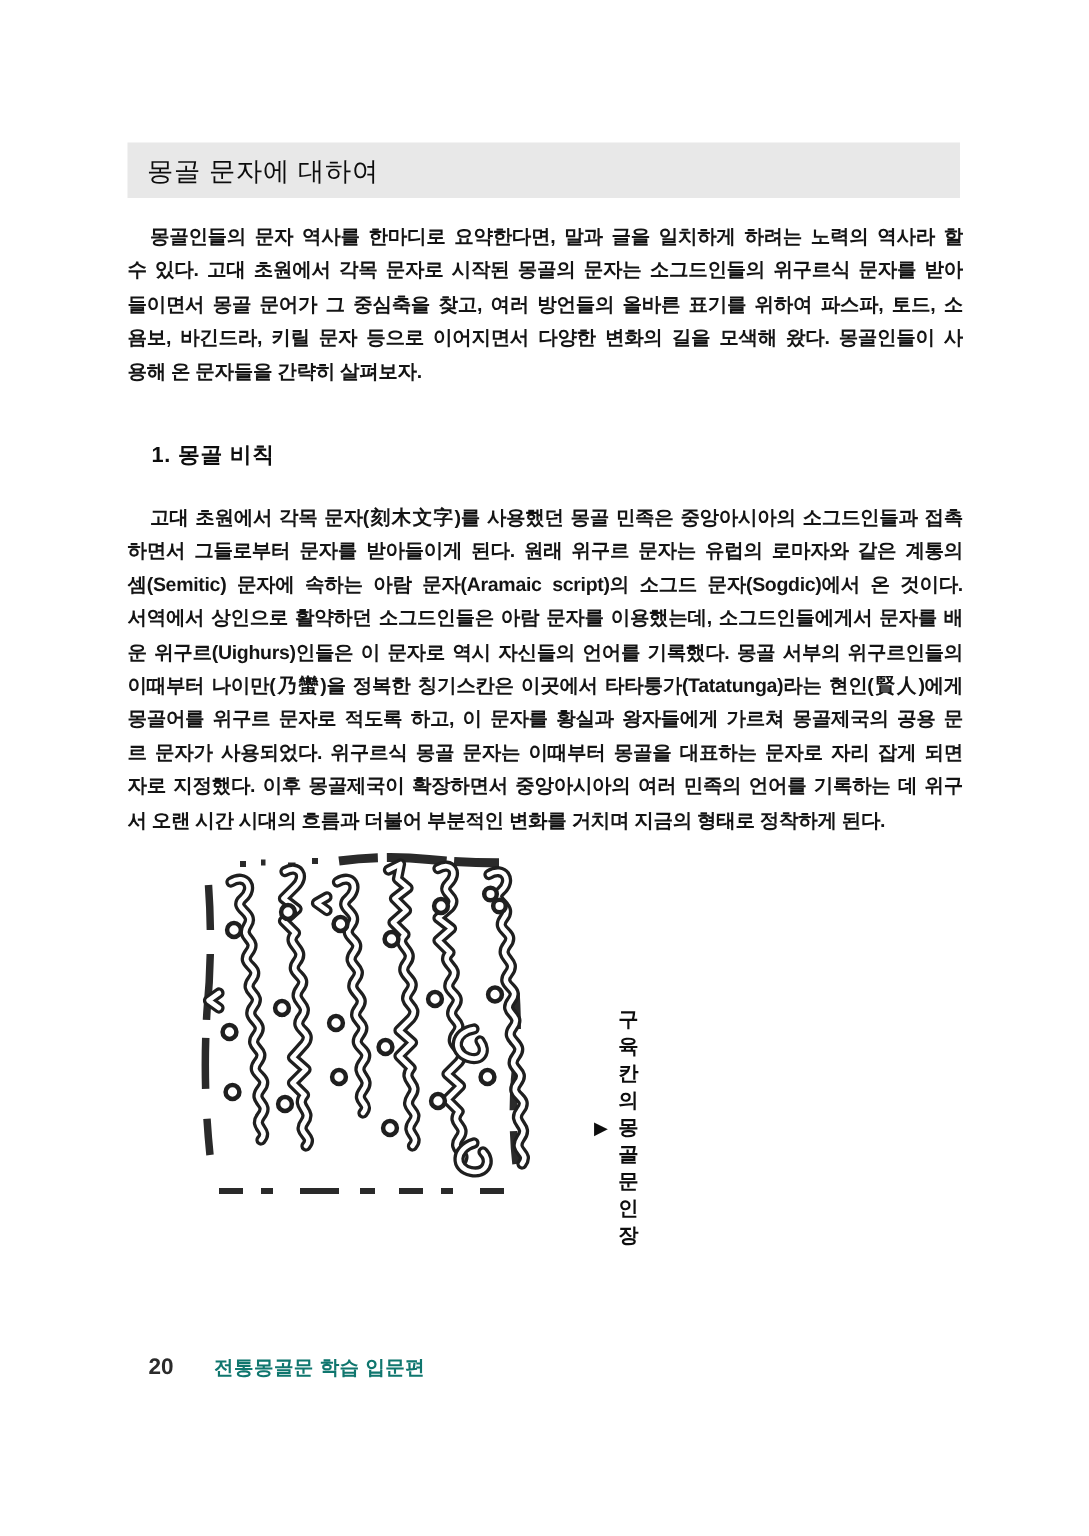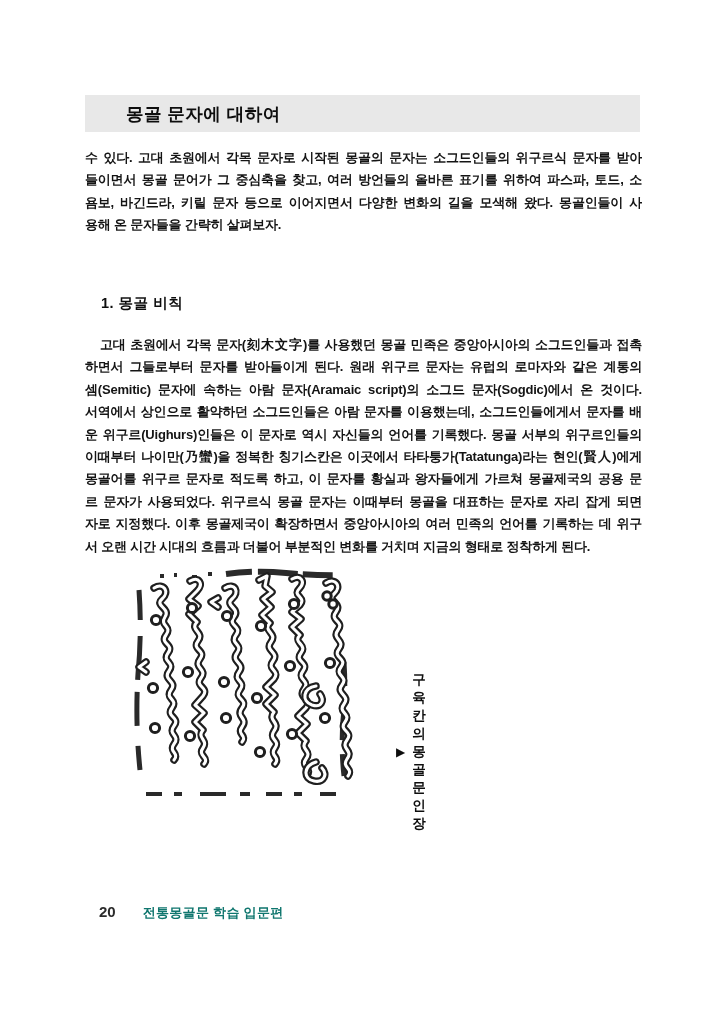--- a/index.html
+++ b/index.html
@@ -8,21 +8,21 @@
     background:#ffffff; overflow:hidden;
     font-family:"Liberation Sans","DejaVu Sans",sans-serif;
     color:#111;
   }
   .titlebar {
     position:absolute; left:85px; top:95px; width:555px; height:37px;
     background:#e8e8e8; box-sizing:border-box; padding-left:13px;
     display:flex; align-items:center;
   }
   .titlebar .title-text {
-    font-size:17.5px; font-weight:700; letter-spacing:0.5px; color:#0d0d0d;margin-left:28px;
+    font-size:17.5px; font-weight:400; letter-spacing:0.5px; color:#0d0d0d;
   }
   .para {
     position:absolute; left:85px; width:557px;
     font-size:13px; font-weight:700; letter-spacing:-0.2px; color:#141414;
   }
   .para .line {
     height:22.4px; line-height:22.4px; overflow:hidden;
     white-space:nowrap;
     text-align:justify; text-align-last:justify;
   }
@@ -57,20 +57,21 @@
 </head>
 <body>
 
 <div class="page">
 
   <div class="titlebar">
     <span class="title-text">몽골 문자에 대하여</span>
   </div>
 
   <div class="para para-intro">
+      <div class="line first">몽골인들의 문자 역사를 한마디로 요약한다면, 말과 글을 일치하게 하려는 노력의 역사라 할</div>
       <div class="line">수 있다. 고대 초원에서 각목 문자로 시작된 몽골의 문자는 소그드인들의 위구르식 문자를 받아</div>
       <div class="line">들이면서 몽골 문어가 그 중심축을 찾고, 여러 방언들의 올바른 표기를 위하여 파스파, 토드, 소</div>
       <div class="line">욤보, 바긴드라, 키릴 문자 등으로 이어지면서 다양한 변화의 길을 모색해 왔다. 몽골인들이 사</div>
       <div class="line last">용해 온 문자들을 간략히 살펴보자.</div>
     </div>
 
   <div class="section-heading">1. 몽골 비칙</div>
 
   <div class="para para-body">
       <div class="line first">고대 초원에서 각목 문자(刻木文字)를 사용했던 몽골 민족은 중앙아시아의 소그드인들과 접촉</div>

